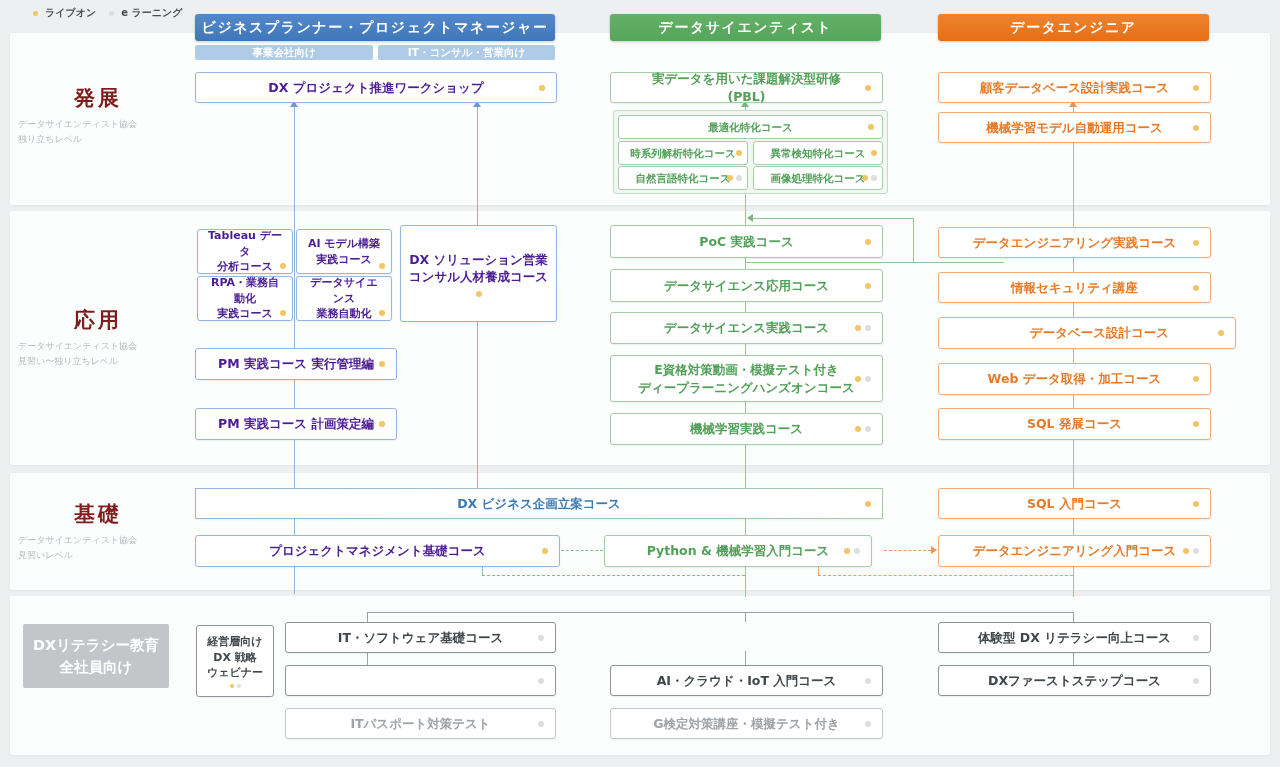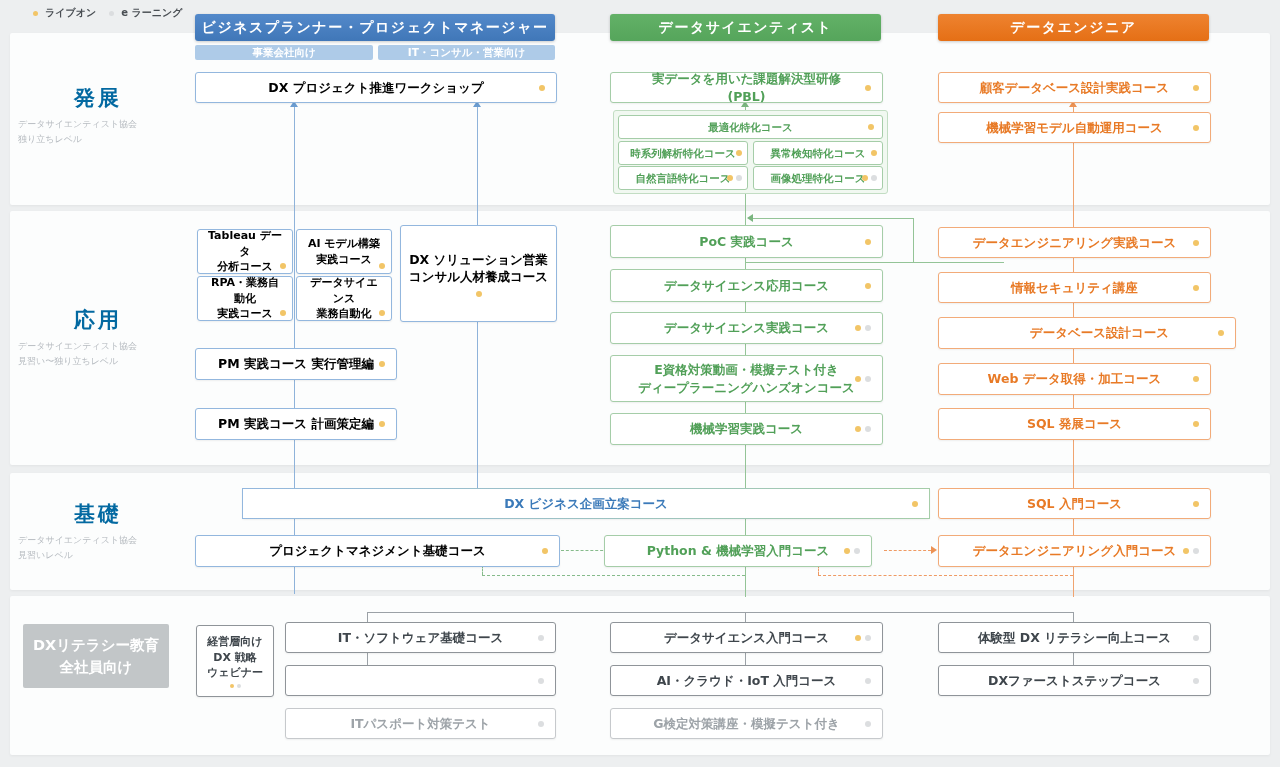--- a/index.html
+++ b/index.html
@@ -25,33 +25,33 @@
   .a-left-g{border-width:4px 6px 4px 0;border-color:transparent #7ab57f transparent transparent;}
   .a-right-g{border-width:4px 0 4px 6px;border-color:transparent transparent transparent #7ab57f;}
   .a-right-o{border-width:4px 0 4px 6px;border-color:transparent transparent transparent #ec9254;}
   
   .hdr{position:absolute;top:14px;height:27px;border-radius:3px;color:#fff;font-weight:bold;font-size:14px;letter-spacing:1.5px;display:flex;align-items:center;justify-content:center;box-shadow:0 1px 3px rgba(0,0,0,.2);z-index:5;}
   .hb{background:linear-gradient(180deg,#5389ca,#4077b8);}
   .hg{background:linear-gradient(180deg,#63b167,#55a55b);}
   .ho{background:linear-gradient(180deg,#ee8330,#e56f15);}
   .sub{position:absolute;top:45px;height:15px;background:#aecbe8;border-radius:2px;color:#fff;font-size:10.5px;font-weight:bold;display:flex;align-items:center;justify-content:center;z-index:5;}
   
-  .lvl{position:absolute;left:28px;width:140px;text-align:center;color:#0369a1;font-size:21px;font-weight:bold;letter-spacing:3px;}
+  .lvl{position:absolute;left:28px;width:140px;text-align:center;color:#7f1d1d;font-size:21px;font-weight:bold;letter-spacing:3px;}
   .lvlsub{position:absolute;left:18px;width:160px;text-align:left;color:#b6bbc0;font-size:9px;line-height:1.7;white-space:pre-line;}
   .lit{position:absolute;left:23px;top:624px;width:146px;height:64px;background:#c2c6c8;border-radius:2px;color:#fff;font-weight:bold;font-size:14.5px;display:flex;align-items:center;justify-content:center;text-align:center;white-space:pre-line;line-height:1.55;}
   
   .legend{position:absolute;left:33px;top:6px;display:flex;align-items:center;gap:7px;font-size:10px;color:#4a4f54;font-weight:bold;z-index:6;}
   .legend .ldot{width:5px;height:5px;border-radius:50%;display:inline-block;}
   .ldot.live{background:#f2c567;}
   .ldot.e{background:#dbdddf;}
   .legend .lbl2{margin-right:6px;}
   
   .bx{position:absolute;background:#fff;border:1px solid;border-radius:3px;display:flex;align-items:center;justify-content:center;font-weight:bold;font-size:12.5px;text-align:center;box-shadow:0 1px 2px rgba(0,0,0,.06);z-index:3;}
   .bx .lbl{white-space:pre-line;line-height:1.4;padding:0 20px;}
-  .cb{border-color:#93b7de;color:#000000;}
+  .cb{border-color:#93b7de;color:#4c1d95;}
   .cg{border-color:#a5cda8;color:#51a058;}
   .co{border-color:#f2ab79;color:#e87a26;}
   .ck{border-color:#8f9499;color:#3f464c;}
   .cm{border-color:#c6c9cc;color:#9da3a8;}
   .grad{border:1px solid;border-image:linear-gradient(90deg,#93b7de,#a5cda8) 1;}
   .sm{font-size:11px;}
   .xs{font-size:10.5px;}
   .dots{position:absolute;right:11px;top:50%;transform:translateY(-50%);display:flex;gap:4px;}
   .dot{width:6px;height:6px;border-radius:50%;display:none;}
   .dot.live{background:#f2c567;}
@@ -200,21 +200,21 @@
       <span class="dots">
         <span class="dot live"></span>
       </span>
     </div>
   <div class="bx cb" style="left:195px;top:408px;width:200px;height:30px;" data-badges="live">
       <span class="lbl">PM 実践コース 計画策定編</span>
       <span class="dots">
         <span class="dot live"></span>
       </span>
     </div>
-  <div class="bx grad" style="left:195px;top:488px;width:686px;height:29px;color:#3b7ab9;margin-left:47px;" data-badges="live">
+  <div class="bx grad" style="left:195px;top:488px;width:686px;height:29px;color:#3b7ab9;" data-badges="live">
       <span class="lbl">DX ビジネス企画立案コース</span>
       <span class="dots">
         <span class="dot live"></span>
       </span>
     </div>
   <div class="bx cb" style="left:195px;top:535px;width:363px;height:30px;" data-badges="live">
       <span class="lbl">プロジェクトマネジメント基礎コース</span>
       <span class="dots">
         <span class="dot live"></span>
       </span>
@@ -376,27 +376,20 @@
       <span class="dots">
         <span class="dot e"></span>
       </span>
     </div>
   <div class="bx cm" style="left:285px;top:708px;width:269px;height:29px;" data-badges="e">
       <span class="lbl">ITパスポート対策テスト</span>
       <span class="dots">
         <span class="dot e"></span>
       </span>
     </div>
-  <div class="bx ck" style="left:610px;top:622px;width:271px;height:29px;" data-badges="live e">
-      <span class="lbl">データサイエンス入門コース</span>
-      <span class="dots">
-        <span class="dot live"></span>
-        <span class="dot e"></span>
-      </span>
-    </div>
   <div class="bx ck" style="left:610px;top:665px;width:271px;height:29px;" data-badges="e">
       <span class="lbl">AI・クラウド・IoT 入門コース</span>
       <span class="dots">
         <span class="dot e"></span>
       </span>
     </div>
   <div class="bx ck" style="left:938px;top:622px;width:271px;height:29px;" data-badges="e">
       <span class="lbl">体験型 DX リテラシー向上コース</span>
       <span class="dots">
         <span class="dot e"></span>

